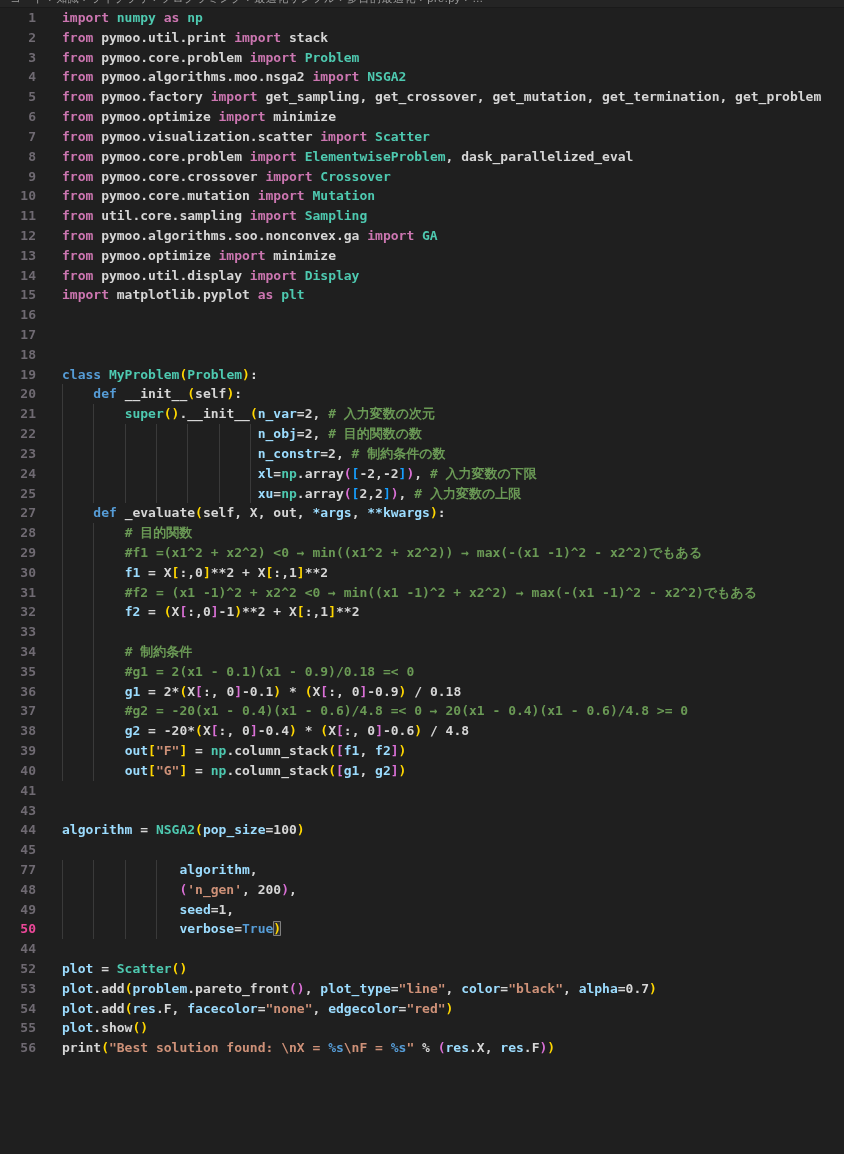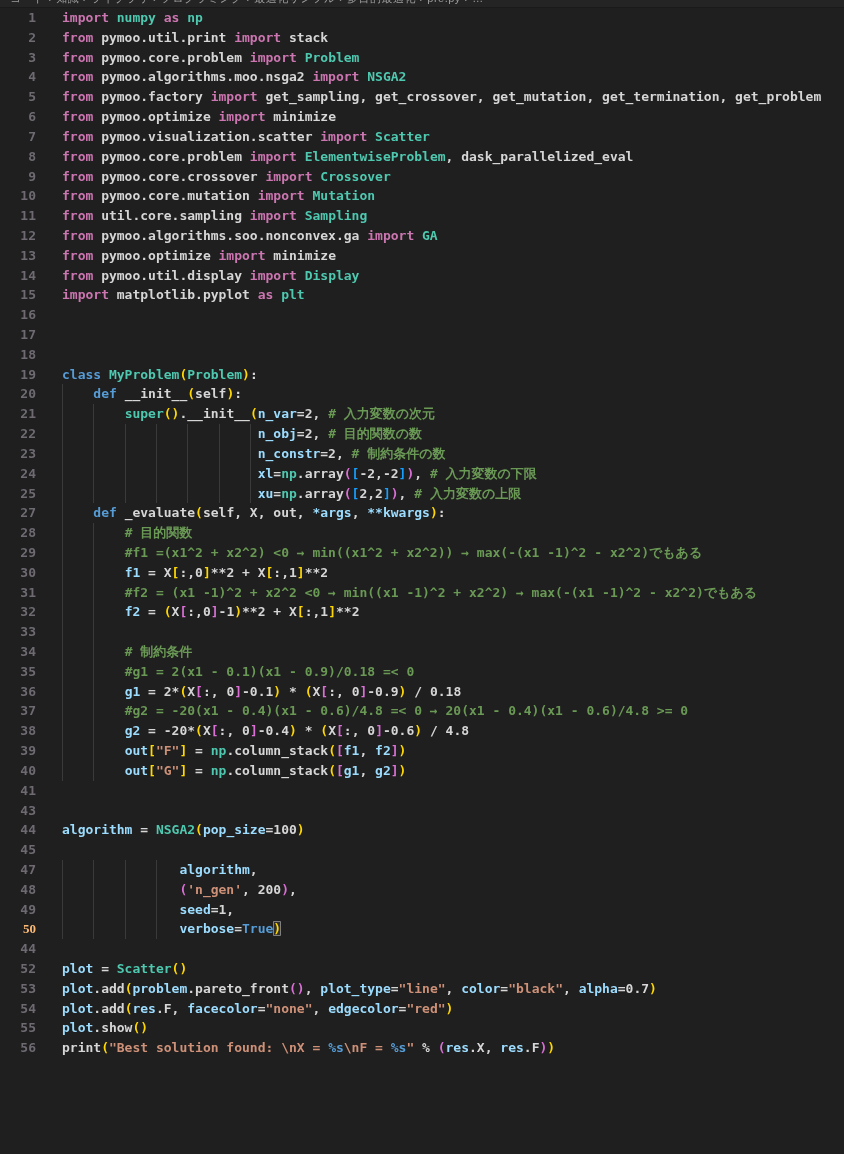--- a/index.html
+++ b/index.html
@@ -19,21 +19,21 @@
   }
   .editor{
     font-size:13px;font-weight:600;line-height:19.82px;
     color:#d6d6d6;
   }
   .line{display:flex;height:19.82px;white-space:pre;}
   .ln{
     flex:none;width:36px;text-align:right;color:#6f6a72;
     user-select:none;
   }
-  .line.active .ln{color:#fdba74;font-family:Liberation Serif, serif;}
+  .line.active .ln{color:#ec4899;}
   .codetxt{
     flex:1 1 auto;padding-left:26px;overflow:hidden;
     background-image:repeating-linear-gradient(to right,#3a3a3a 0 1px,transparent 1px 31.32px);
     background-repeat:no-repeat;
     background-position:26px 0;
     background-size:var(--g,0px) 100%;
   }
   .tk-kw  {color:#cc76b1;}
   .tk-decl{color:#569cd6;}
   .tk-type{color:#4ec9b0;}
@@ -91,21 +91,21 @@
       <div class="line"><span class="ln">35</span><span class="codetxt" style="--g: 59.64px;"><span class="tk-txt">        </span><span class="tk-com">#g1 = 2(x1 - 0.1)(x1 - 0.9)/0.18 =&lt; 0</span></span></div>
       <div class="line"><span class="ln">36</span><span class="codetxt" style="--g: 59.64px;"><span class="tk-txt">        </span><span class="tk-var">g1</span><span class="tk-txt"> = 2*</span><span class="tk-b1">(</span><span class="tk-txt">X</span><span class="tk-b2">[</span><span class="tk-txt">:, 0</span><span class="tk-b2">]</span><span class="tk-txt">-0.1</span><span class="tk-b1">)</span><span class="tk-txt"> * </span><span class="tk-b1">(</span><span class="tk-txt">X</span><span class="tk-b2">[</span><span class="tk-txt">:, 0</span><span class="tk-b2">]</span><span class="tk-txt">-0.9</span><span class="tk-b1">)</span><span class="tk-txt"> / 0.18</span></span></div>
       <div class="line"><span class="ln">37</span><span class="codetxt" style="--g: 59.64px;"><span class="tk-txt">        </span><span class="tk-com">#g2 = -20(x1 - 0.4)(x1 - 0.6)/4.8 =&lt; 0 → 20(x1 - 0.4)(x1 - 0.6)/4.8 &gt;= 0</span></span></div>
       <div class="line"><span class="ln">38</span><span class="codetxt" style="--g: 59.64px;"><span class="tk-txt">        </span><span class="tk-var">g2</span><span class="tk-txt"> = -20*</span><span class="tk-b1">(</span><span class="tk-txt">X</span><span class="tk-b2">[</span><span class="tk-txt">:, 0</span><span class="tk-b2">]</span><span class="tk-txt">-0.4</span><span class="tk-b1">)</span><span class="tk-txt"> * </span><span class="tk-b1">(</span><span class="tk-txt">X</span><span class="tk-b2">[</span><span class="tk-txt">:, 0</span><span class="tk-b2">]</span><span class="tk-txt">-0.6</span><span class="tk-b1">)</span><span class="tk-txt"> / 4.8</span></span></div>
       <div class="line"><span class="ln">39</span><span class="codetxt" style="--g: 59.64px;"><span class="tk-txt">        </span><span class="tk-var">out</span><span class="tk-b1">[</span><span class="tk-str">"F"</span><span class="tk-b1">]</span><span class="tk-txt"> = </span><span class="tk-type">np</span><span class="tk-txt">.column_stack</span><span class="tk-b1">(</span><span class="tk-b2">[</span><span class="tk-var">f1</span><span class="tk-txt">, </span><span class="tk-var">f2</span><span class="tk-b2">]</span><span class="tk-b1">)</span></span></div>
       <div class="line"><span class="ln">40</span><span class="codetxt" style="--g: 59.64px;"><span class="tk-txt">        </span><span class="tk-var">out</span><span class="tk-b1">[</span><span class="tk-str">"G"</span><span class="tk-b1">]</span><span class="tk-txt"> = </span><span class="tk-type">np</span><span class="tk-txt">.column_stack</span><span class="tk-b1">(</span><span class="tk-b2">[</span><span class="tk-var">g1</span><span class="tk-txt">, </span><span class="tk-var">g2</span><span class="tk-b2">]</span><span class="tk-b1">)</span></span></div>
       <div class="line"><span class="ln">41</span><span class="codetxt"></span></div>
       <div class="line"><span class="ln">43</span><span class="codetxt"></span></div>
       <div class="line"><span class="ln">44</span><span class="codetxt"><span class="tk-var">algorithm</span><span class="tk-txt"> = </span><span class="tk-type">NSGA2</span><span class="tk-b1">(</span><span class="tk-var">pop_size</span><span class="tk-txt">=100</span><span class="tk-b1">)</span></span></div>
       <div class="line"><span class="ln">45</span><span class="codetxt"></span></div>
-      <div class="line"><span class="ln">47</span><span class="codetxt" style="--g: 114.45px;"><span class="tk-txt">               </span><span class="tk-var">algorithm</span><span class="tk-txt">,</span></span></div>
+      <div class="line"><span class="ln">77</span><span class="codetxt" style="--g: 114.45px;"><span class="tk-txt">               </span><span class="tk-var">algorithm</span><span class="tk-txt">,</span></span></div>
       <div class="line"><span class="ln">48</span><span class="codetxt" style="--g: 114.45px;"><span class="tk-txt">               </span><span class="tk-b2">(</span><span class="tk-str">'n_gen'</span><span class="tk-txt">, 200</span><span class="tk-b2">)</span><span class="tk-txt">,</span></span></div>
       <div class="line"><span class="ln">49</span><span class="codetxt" style="--g: 114.45px;"><span class="tk-txt">               </span><span class="tk-var">seed</span><span class="tk-txt">=1,</span></span></div>
       <div class="line active"><span class="ln">50</span><span class="codetxt" style="--g: 114.45px;"><span class="tk-txt">               </span><span class="tk-var">verbose</span><span class="tk-txt">=</span><span class="tk-decl">True</span><span class="tk-b1x">)</span></span></div>
       <div class="line"><span class="ln">44</span><span class="codetxt"></span></div>
       <div class="line"><span class="ln">52</span><span class="codetxt"><span class="tk-var">plot</span><span class="tk-txt"> = </span><span class="tk-type">Scatter</span><span class="tk-b1">()</span></span></div>
       <div class="line"><span class="ln">53</span><span class="codetxt"><span class="tk-var">plot</span><span class="tk-txt">.add</span><span class="tk-b1">(</span><span class="tk-var">problem</span><span class="tk-txt">.pareto_front</span><span class="tk-b2">()</span><span class="tk-txt">, </span><span class="tk-var">plot_type</span><span class="tk-txt">=</span><span class="tk-str">"line"</span><span class="tk-txt">, </span><span class="tk-var">color</span><span class="tk-txt">=</span><span class="tk-str">"black"</span><span class="tk-txt">, </span><span class="tk-var">alpha</span><span class="tk-txt">=0.7</span><span class="tk-b1">)</span></span></div>
       <div class="line"><span class="ln">54</span><span class="codetxt"><span class="tk-var">plot</span><span class="tk-txt">.add</span><span class="tk-b1">(</span><span class="tk-var">res</span><span class="tk-txt">.F, </span><span class="tk-var">facecolor</span><span class="tk-txt">=</span><span class="tk-str">"none"</span><span class="tk-txt">, </span><span class="tk-var">edgecolor</span><span class="tk-txt">=</span><span class="tk-str">"red"</span><span class="tk-b1">)</span></span></div>
       <div class="line"><span class="ln">55</span><span class="codetxt"><span class="tk-var">plot</span><span class="tk-txt">.show</span><span class="tk-b1">()</span></span></div>
       <div class="line"><span class="ln">56</span><span class="codetxt"><span class="tk-txt">print</span><span class="tk-b1">(</span><span class="tk-str">"Best solution found: \nX = </span><span class="tk-fmt">%s</span><span class="tk-str">\nF = </span><span class="tk-fmt">%s</span><span class="tk-str">"</span><span class="tk-txt"> % </span><span class="tk-b2">(</span><span class="tk-var">res</span><span class="tk-txt">.X, </span><span class="tk-var">res</span><span class="tk-txt">.F</span><span class="tk-b2">)</span><span class="tk-b1">)</span></span></div>
     </div>

